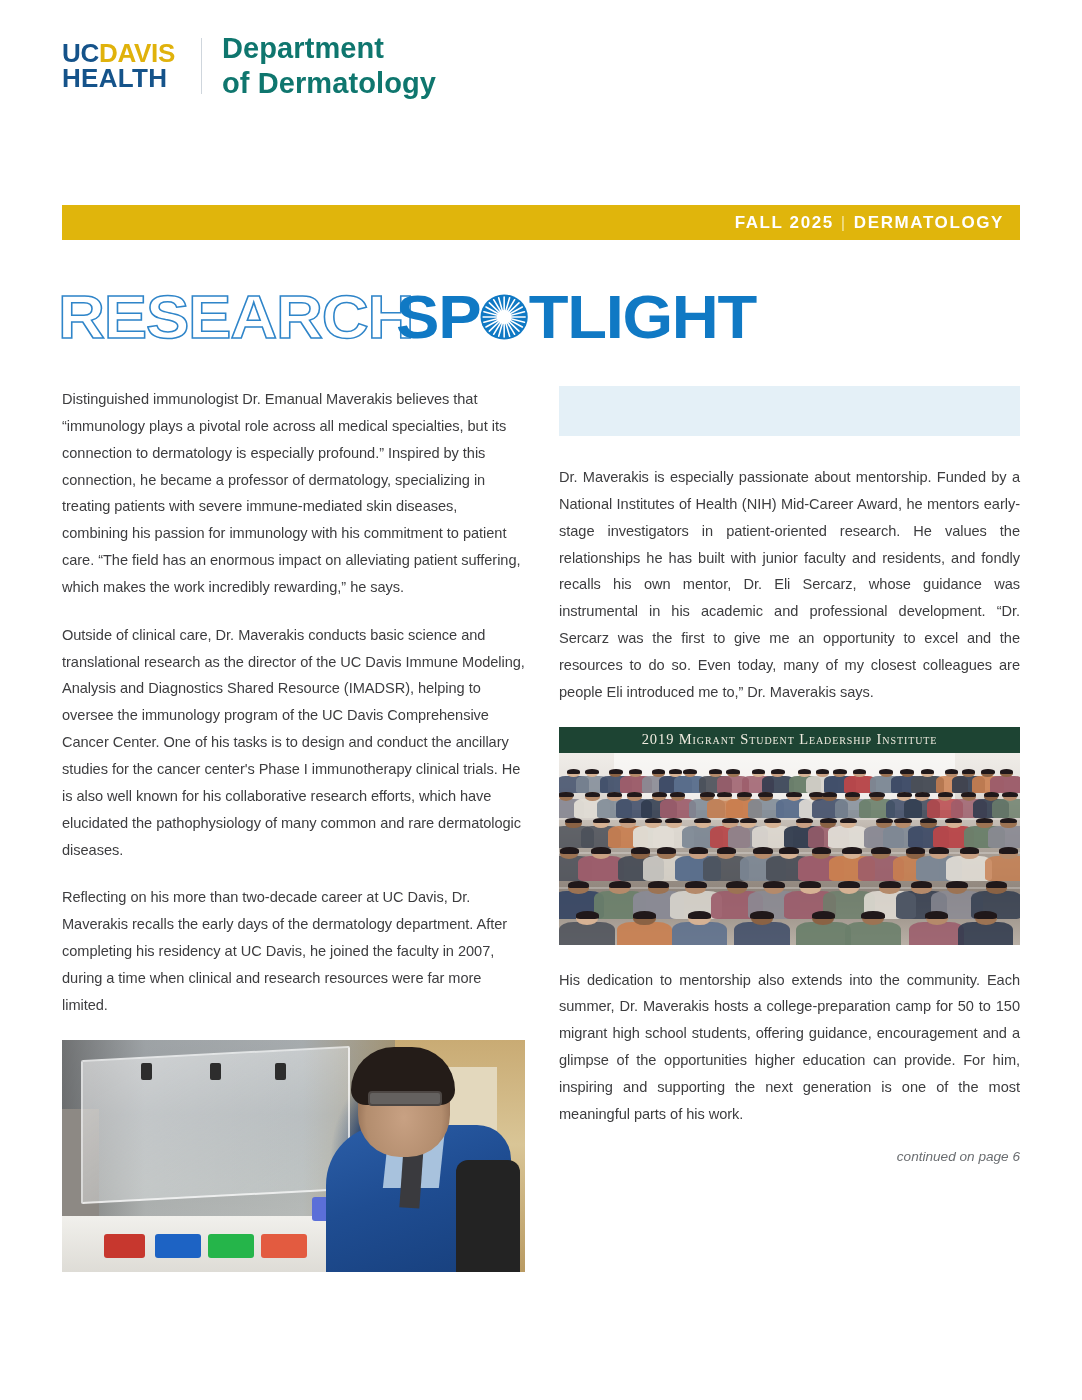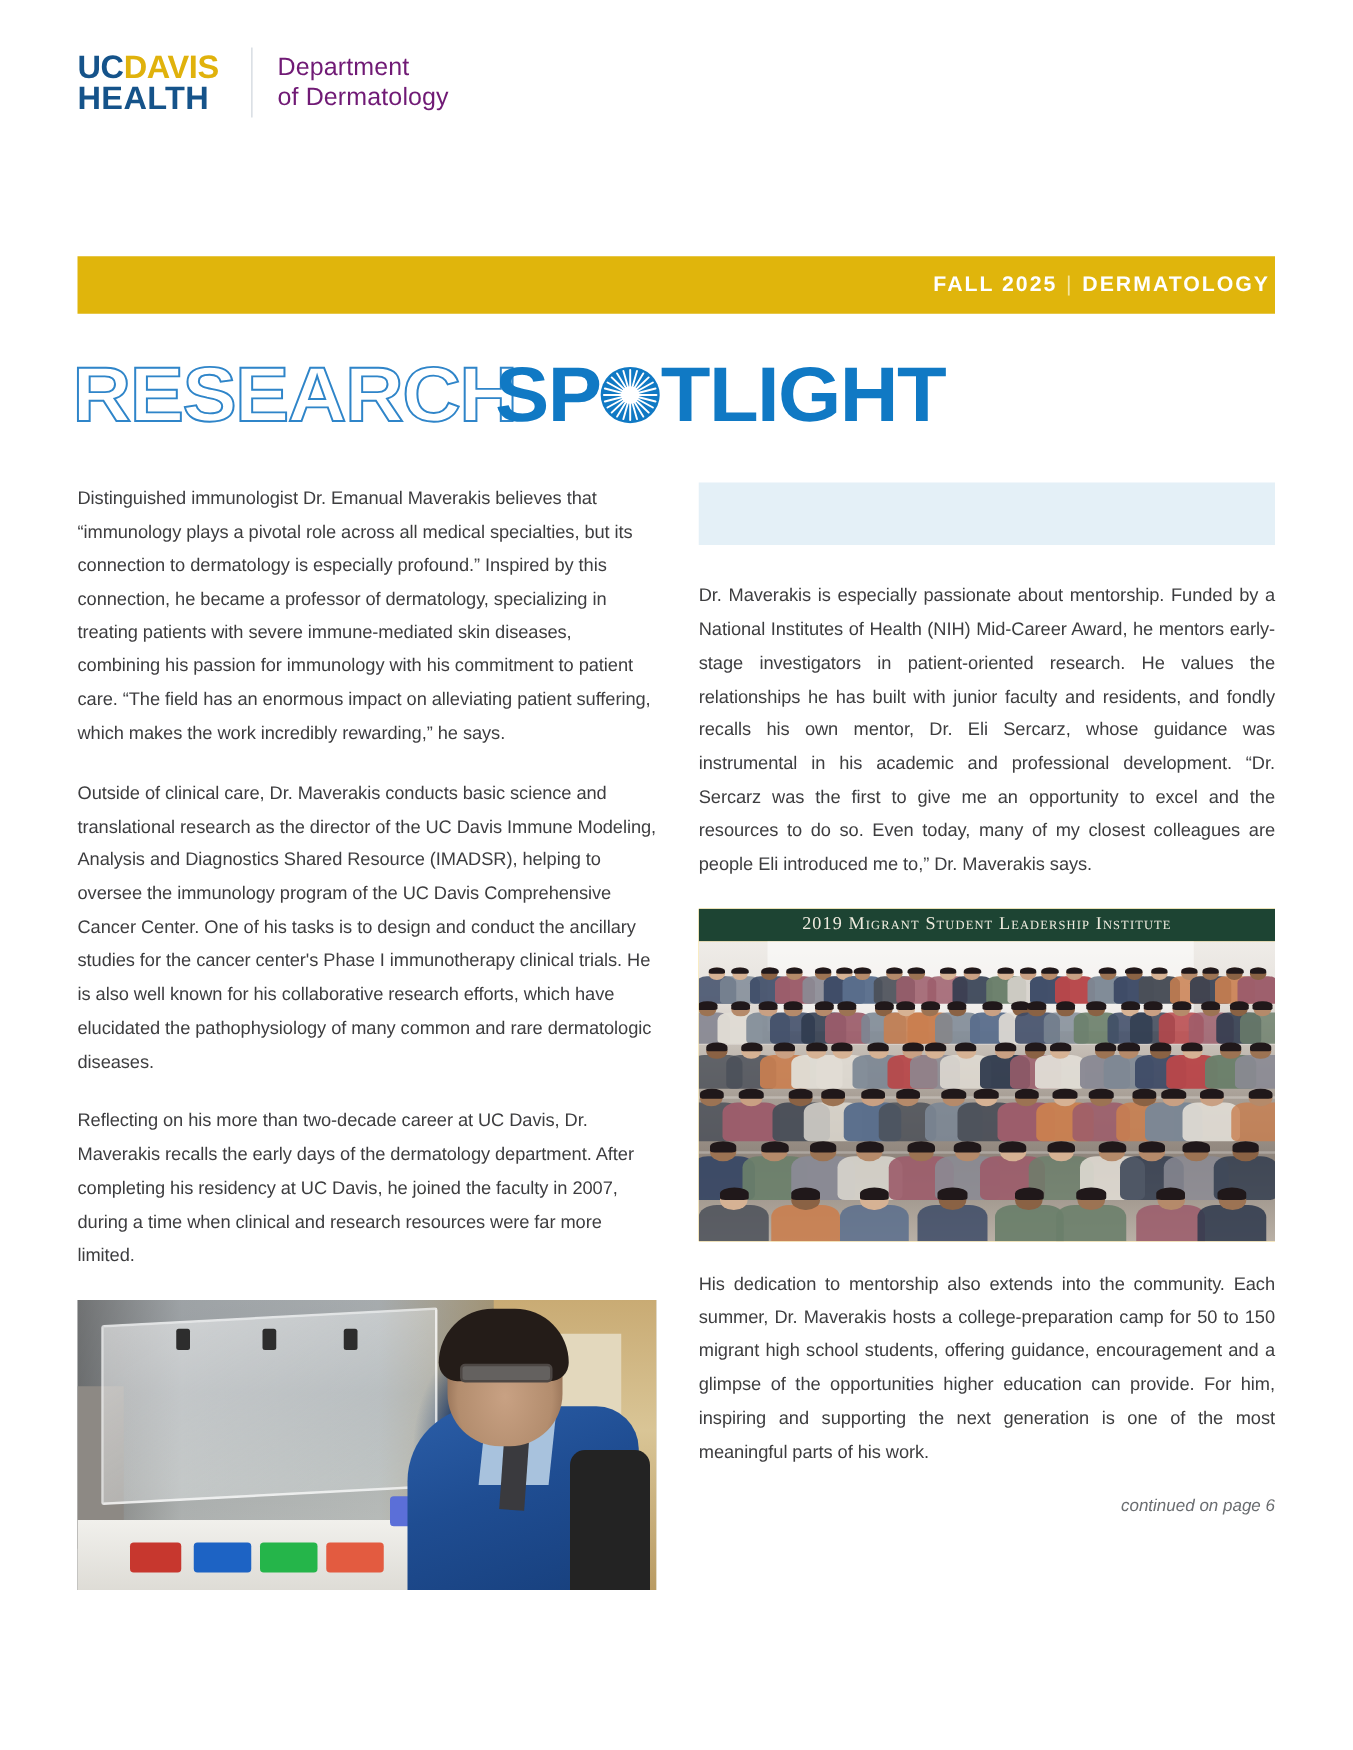--- a/index.html
+++ b/index.html
@@ -39,24 +39,24 @@
   .uc-line1 .davis { color: #E0B20C; }
   .uc-line2 { font-size: 26px; font-weight: 700; color: #15538A; letter-spacing: 0.3px; }
 
   .logo-divider {
     width: 1px;
     height: 56px;
     background: #cfd6dd;
     margin: 0 20px 0 26px;
   }
   .dept-name {
-    font-size: 20px;
+    font-size: 29px;
     line-height: 1.22;
-    color: #701a75;
-    font-weight: 400;
+    color: #0f766e;
+    font-weight: 700;
     letter-spacing: 0.1px;
   }
 
   
   .masthead {
     position: absolute;
     left: 60px;
     top: 104px;
     width: 962px;
     height: 76px;
@@ -83,26 +83,26 @@
     transform: scaleX(1.02);
     transform-origin: left;
   }
 
   
   .gold-bar {
     position: absolute;
     left: 62px;
     top: 205px;
     width: 958px;
-    height: 46px;
+    height: 35px;
     background: #E0B50C;
     display: flex;
     align-items: center;
     justify-content: flex-end;
-    padding-right: 4px;
+    padding-right: 16px;
   }
   .gold-bar .issue {
     color: #ffffff;
     font-size: 17px;
     font-weight: 700;
     letter-spacing: 1.6px;
   }
   .gold-bar .sep {
     color: #f4e5a0;
     font-weight: 400;
@@ -274,21 +274,21 @@
   .lab-tie {
     left: 73.5%; top: 40%; width: 20px; height: 76px;
     background: #3a3a3e; transform: rotate(4deg);
   }
   .lab-chair {
     right: 1%; bottom: 0; width: 14%; height: 48%;
     background: #232323; border-radius: 12px 12px 0 0;
   }
 
   
-  .group-photo { height: 266px; background: #eab308; }
+  .group-photo { height: 218px; background: #0369a1; }
   .green-banner {
     position: absolute; left: 0; top: 0; width: 100%; height: 26px;
     background: #1d4433;
     display: flex; align-items: center; justify-content: center;
   }
   .green-banner span {
     font-family: "Liberation Serif", serif;
     font-size: 14.5px;
     color: #f0ece0;
     letter-spacing: 0.9px;

